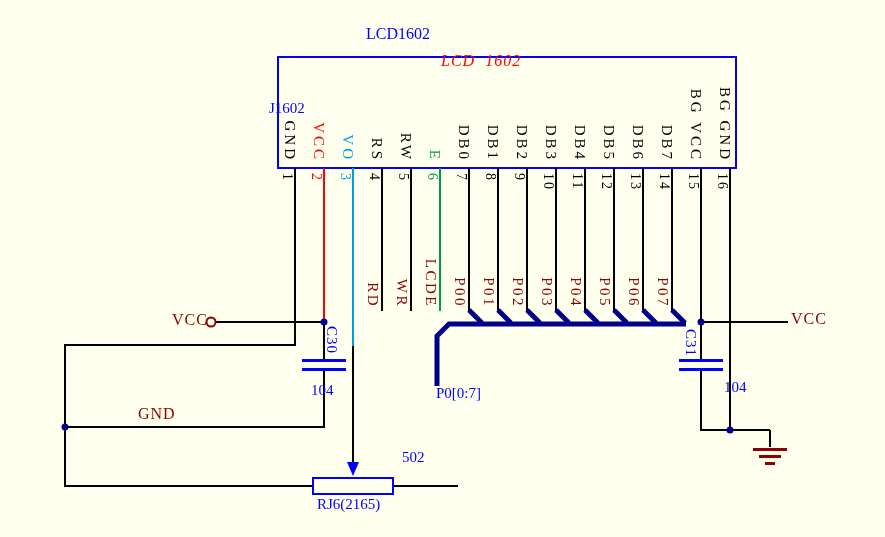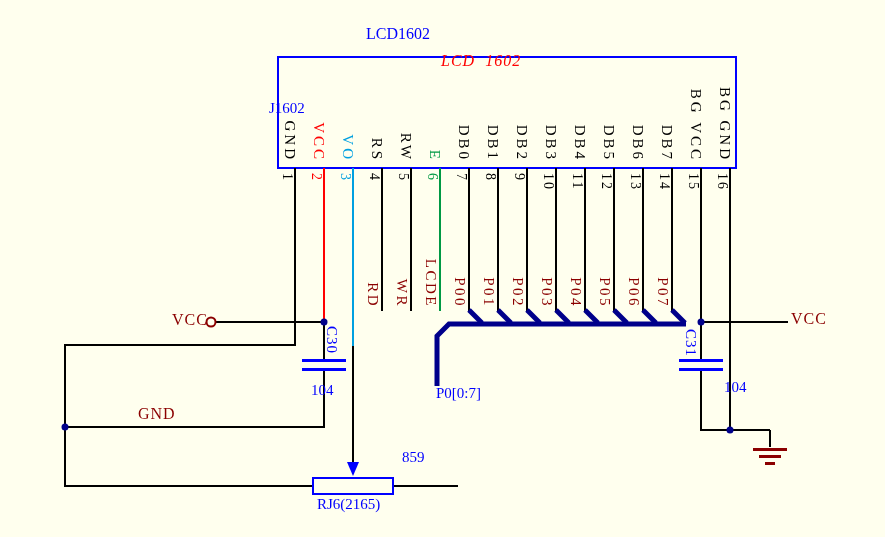--- a/index.html
+++ b/index.html
@@ -162,16 +162,16 @@
   <div class="t blue" style="left:436px;top:386px;">P0[0:7]</div>
 
   <div class="t maroon f16 ls1" style="left:172px;top:313px;">VCC</div>
   <div class="t maroon f16 ls1" style="left:138px;top:407px;">GND</div>
   <div class="t maroon f16 ls1" style="left:791px;top:312px;">VCC</div>
 
   <div class="t vt blue ls1" style="left:339px;top:326px;">C30</div>
   <div class="t blue" style="left:311px;top:383px;">104</div>
   <div class="t vt blue ls1" style="left:698px;top:329px;">C31</div>
   <div class="t blue" style="left:724px;top:380px;">104</div>
-  <div class="t blue" style="left:402px;top:450px;">859</div>
+  <div class="t blue" style="left:402px;top:450px;">502</div>
   <div class="t blue" style="left:317px;top:497px;">RJ6(2165)</div>
 
 </div>
 
 </body></html>

